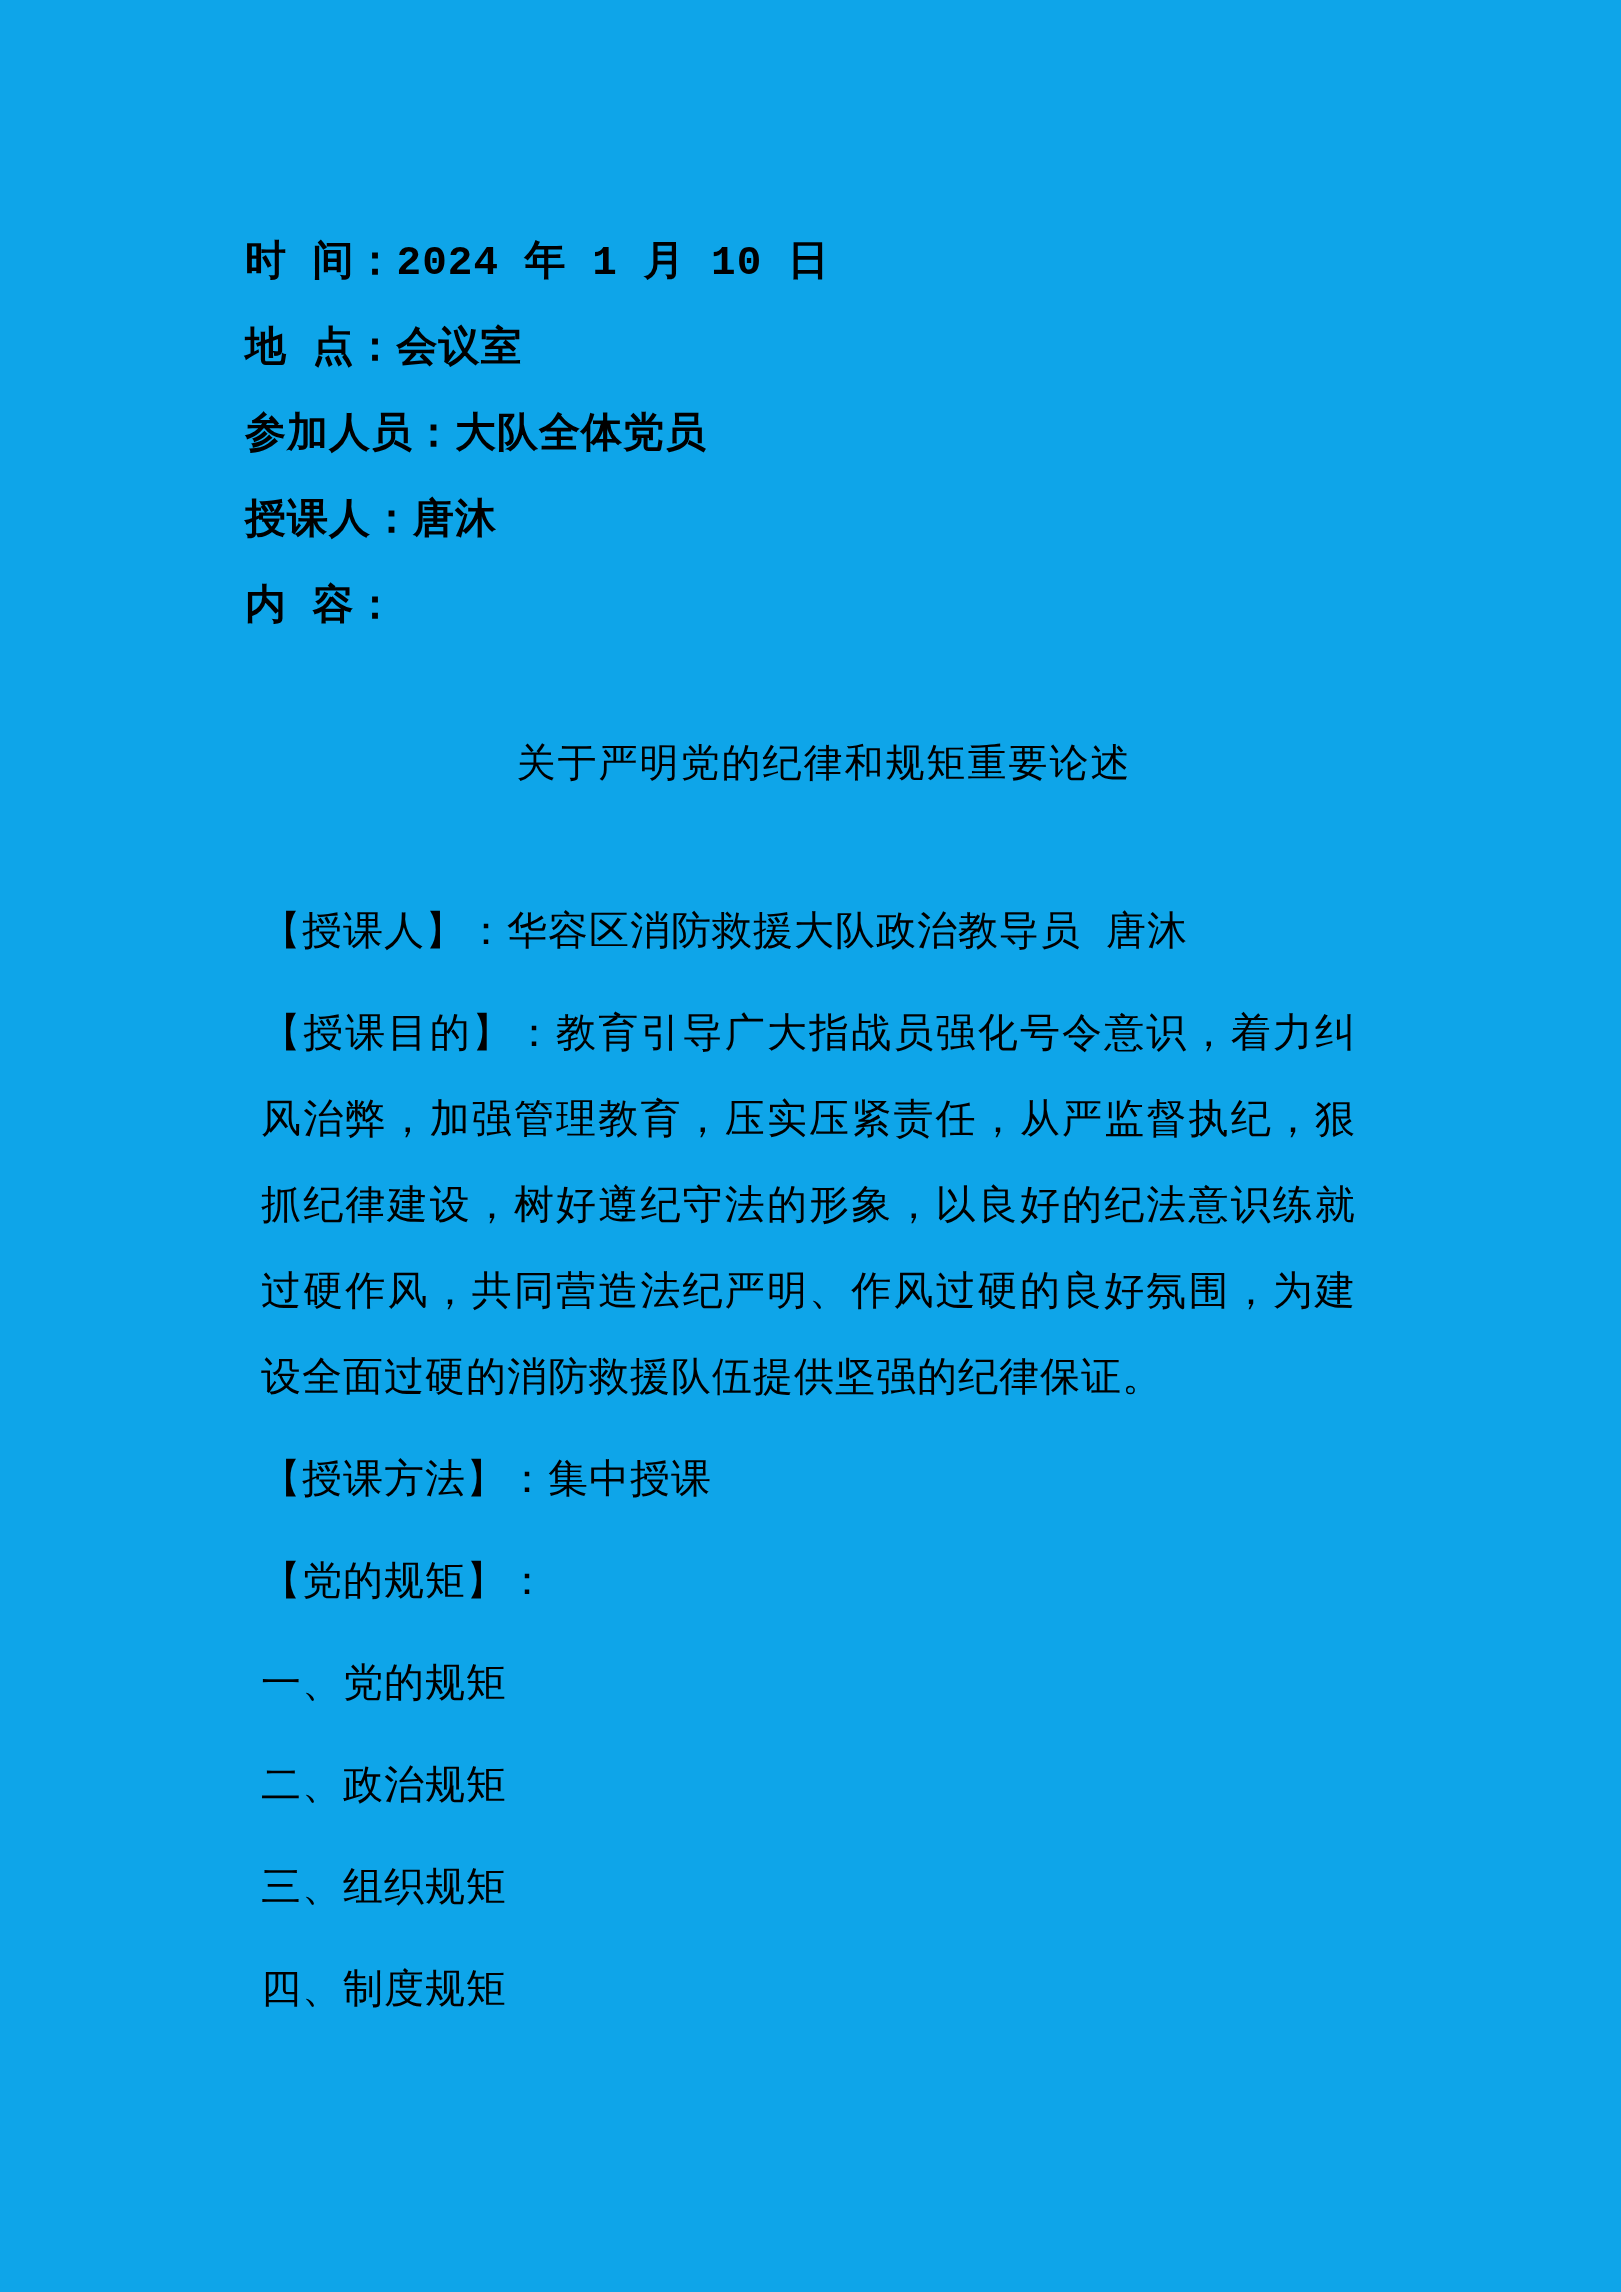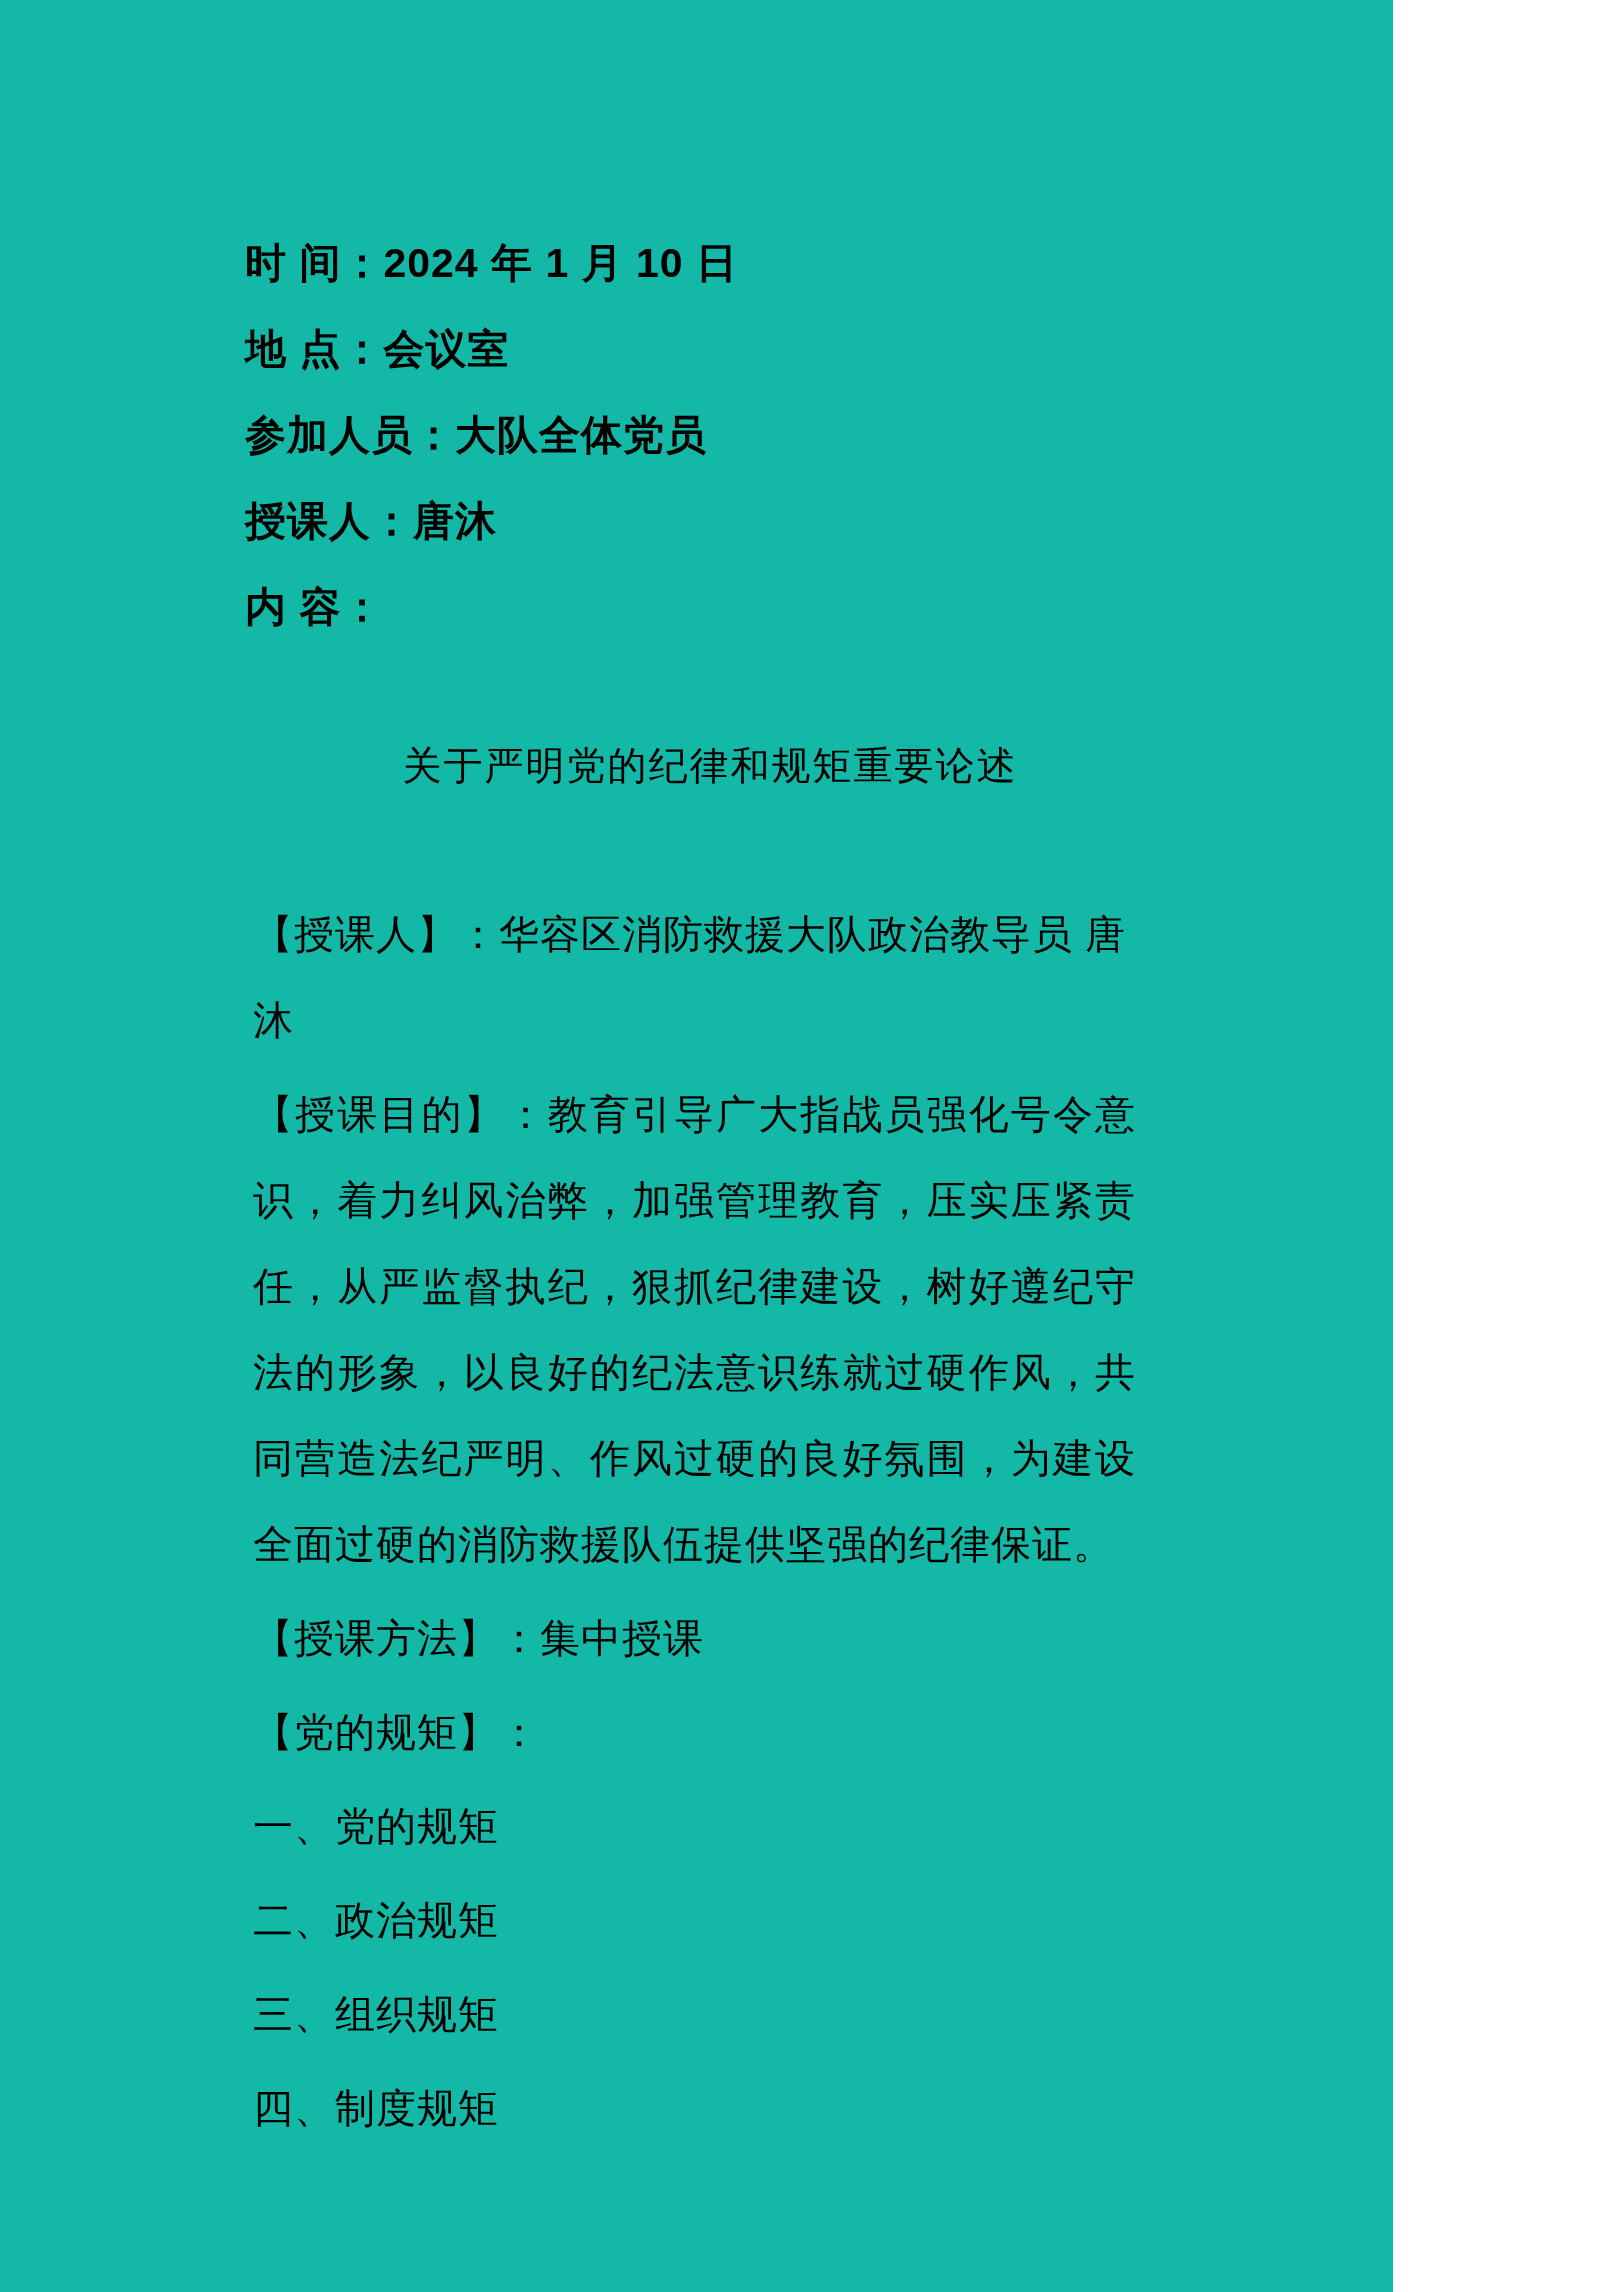--- a/index.html
+++ b/index.html
@@ -2,26 +2,26 @@
 <html><head>
 <meta charset="utf-8">
 <style>
   html, body {
     margin: 0;
     padding: 0;
     background: #ffffff;
   }
   .page {
     position: relative;
-    width: 1393px;
+    width: 1621px;
     height: 2293px;
-    background: #14b8a6;
+    background: #0ea5e9;
     color: #000000;
     overflow: hidden;
-    font-family: Liberation Sans, sans-serif;
+    font-family: Liberation Mono, monospace;
   }
   .content {
     padding: 220px 249px 0 245px;
   }
   
   .meta-block p {
     margin: 0;
     font-size: 41px;
     font-weight: 700;
     line-height: 86px;
@@ -34,21 +34,21 @@
     font-size: 39px;
     font-weight: 400;
     line-height: 98px;
     text-align: center;
     text-indent: 31px;
     letter-spacing: 2px;
     white-space: nowrap;
   }
   
   .body-line, .body-par {
-    margin: 8px;
+    margin: 16px;
     font-size: 40px;
     font-weight: 400;
     line-height: 86px;
     letter-spacing: 1px;
   }
   .body-par {
     text-align: justify;
     text-justify: inter-ideograph;
   }
 </style>

